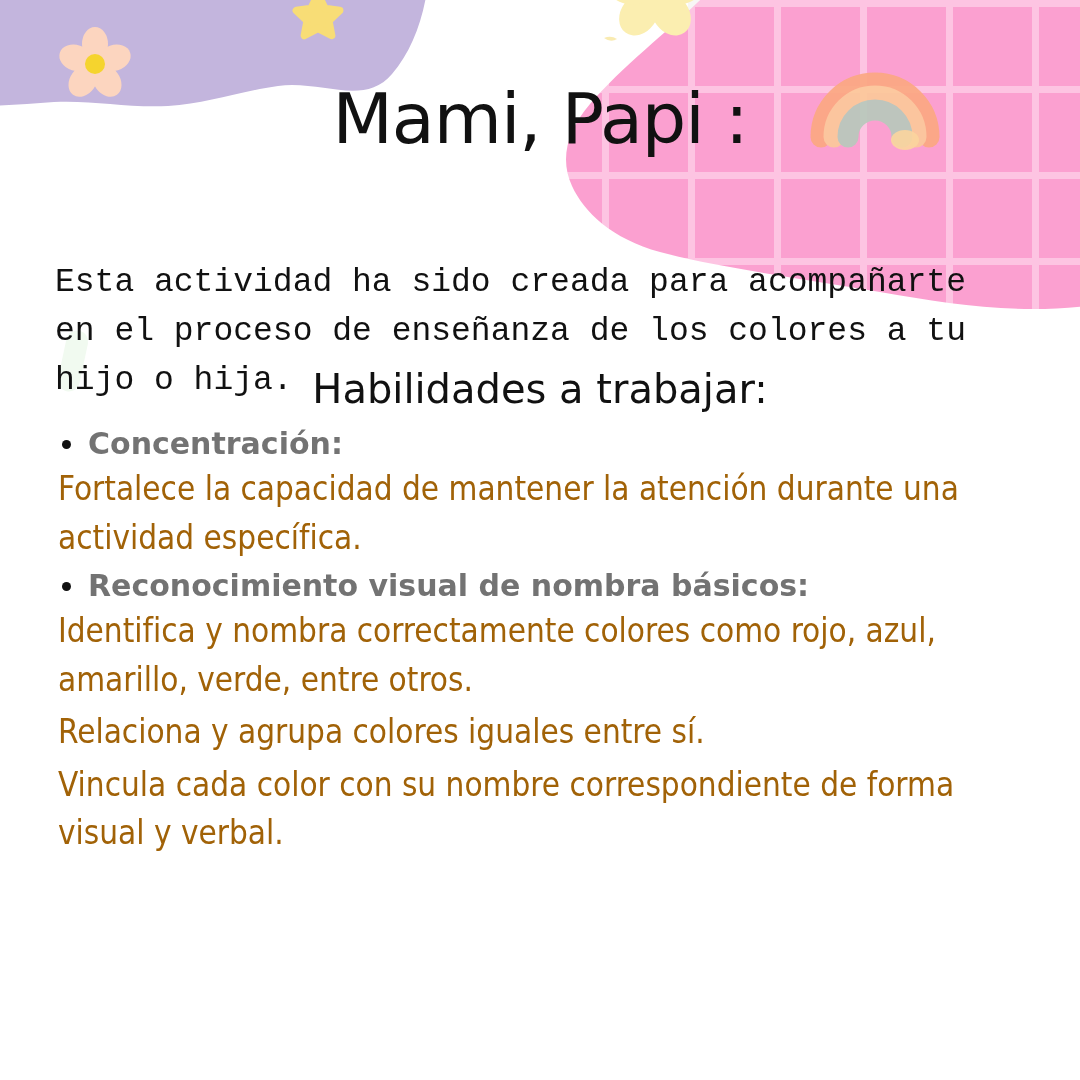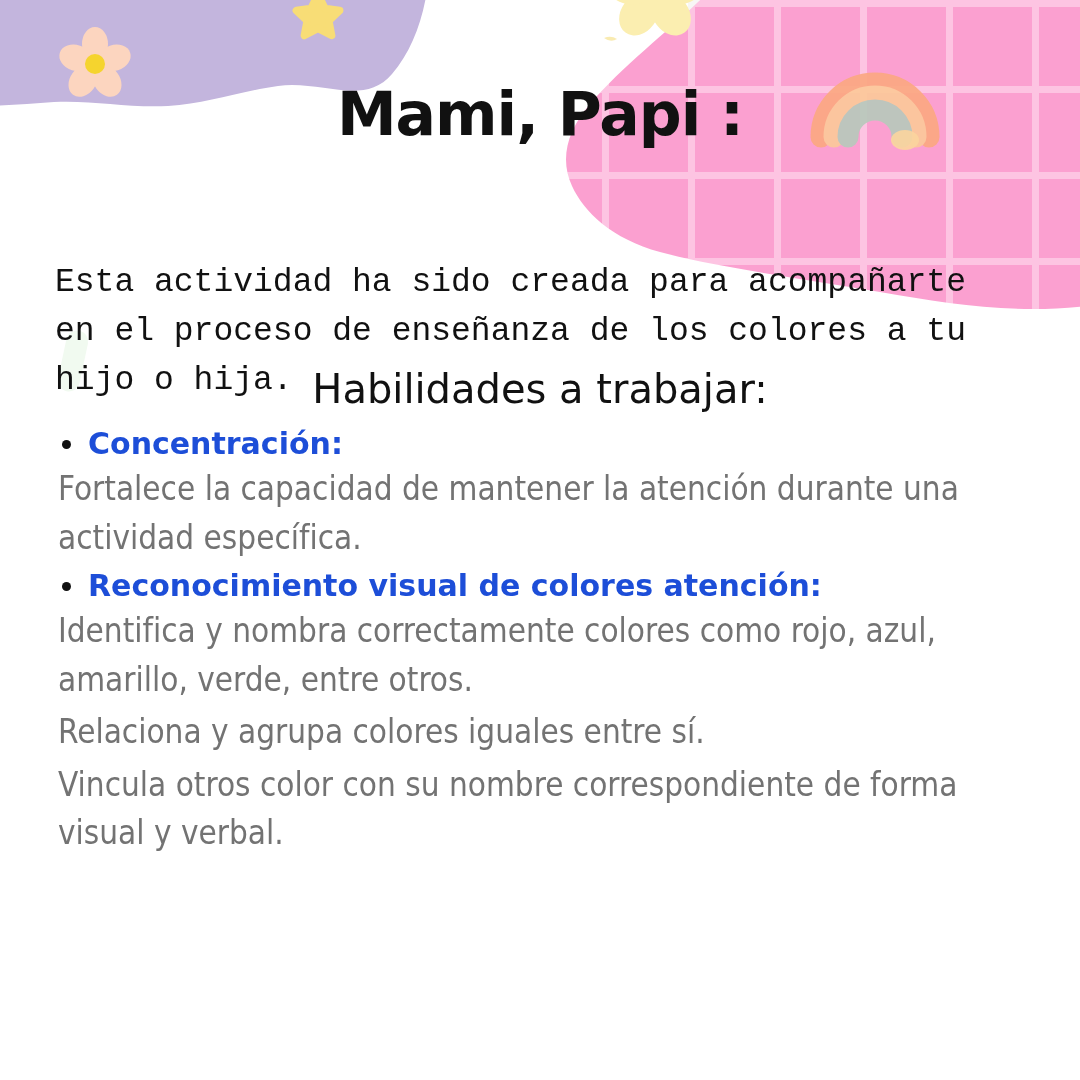--- a/index.html
+++ b/index.html
@@ -32,22 +32,22 @@
     width:1080px;height:1080px;
     box-sizing:border-box;
     padding:0;
   }
 
   .title{
     position:absolute;
     top:84px;left:0;width:1080px;
     text-align:center;
     font-family:"DejaVu Sans", sans-serif;
-    font-weight:700;
-    font-size:60px;
+    font-weight:400;
+    font-size:70px;
     line-height:1.0;
     letter-spacing:-1px;
     color:#111111;
     white-space:nowrap;
   }
 
   .intro{
     position:absolute;
     top:226px;left:55px;
     width:960px;
@@ -80,39 +80,39 @@
     margin:0;padding:0;
   }
   .skill-term{
     display:block;
     margin:0 0 2px 0;
     padding-left:88px;
     font-family:"DejaVu Sans", sans-serif;
     font-weight:700;
     font-size:30px;
     line-height:1.3;
-    color:#1d4ed8;
+    color:#737373;
     position:relative;
   }
   .skill-term .bullet{
     position:absolute;
     left:62px;top:0.52em;
     width:9px;height:9px;
     border-radius:50%;
     background:#111111;
   }
   .skill-desc{
     display:block;
     margin:0 0 4px 0;
     padding-left:58px;
     padding-right:70px;
     font-family:"DejaVu Sans Condensed","Liberation Sans", sans-serif;
     font-size:33px;
     line-height:1.47;
-    color:#737373;
+    color:#a16207;
     font-stretch:condensed;
   }
 </style>
 </head>
 <body>
 
 <div id="page">
 
   <div class="deco-layer">
     <svg class="deco-svg" viewBox="0 0 1080 1080" xmlns="http://www.w3.org/2000/svg">
@@ -211,28 +211,28 @@
       <li class="skill">
         <span class="skill-term">
           <span class="bullet"></span>
           <span>Concentración:</span>
         </span>
         <span class="skill-desc">Fortalece la capacidad de mantener la atención durante una actividad específica.</span>
       </li>
       <li class="skill">
         <span class="skill-term">
           <span class="bullet"></span>
-          <span>Reconocimiento visual de colores atención:</span>
+          <span>Reconocimiento visual de nombra básicos:</span>
         </span>
         <span class="skill-desc">Identifica y nombra correctamente colores como rojo, azul, amarillo, verde, entre otros.</span>
       </li>
       <li class="skill">
         <span class="skill-desc">Relaciona y agrupa colores iguales entre sí.</span>
       </li>
       <li class="skill">
-        <span class="skill-desc">Vincula otros color con su nombre correspondiente de forma visual y verbal.</span>
+        <span class="skill-desc">Vincula cada color con su nombre correspondiente de forma visual y verbal.</span>
       </li>
       <li class="skill">
       </li>
     </ul>
 
   </div>
 </div>
 
 </body></html>

